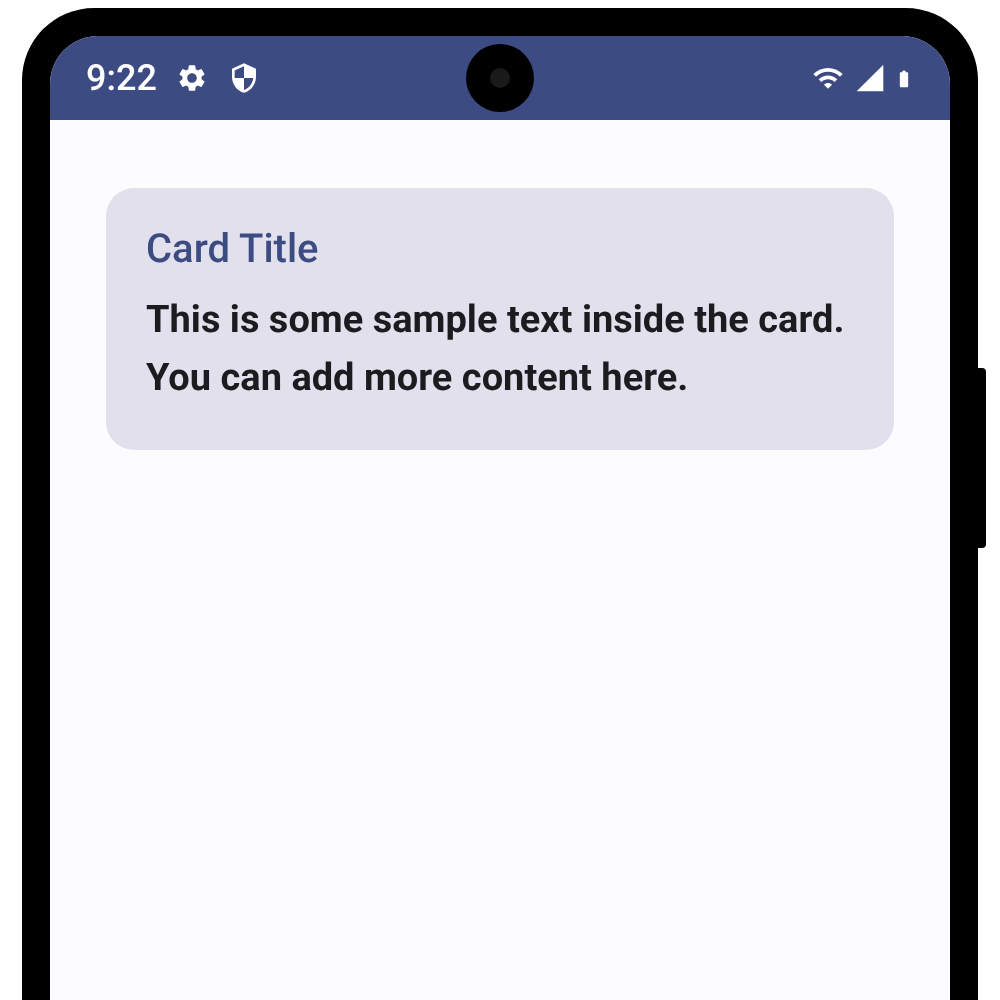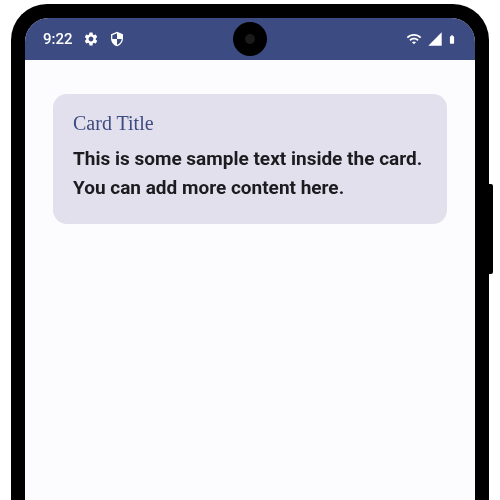--- a/index.html
+++ b/index.html
@@ -51,21 +51,21 @@
       border-radius: 50%;
     }
     .status-bar {
       height: 42px;
       background: #3c4b82;
       display: flex;
       align-items: center;
       justify-content: space-between;
       padding: 0 18px;
       color: #fff;
-      font-size: 15px;
+      font-size: 18px;
       font-weight: 500;
     }
     .status-left {
       display: flex;
       align-items: center;
       gap: 10px;
     }
     .status-right {
       display: flex;
       align-items: center;
@@ -83,21 +83,20 @@
       background: #e2e0ec;
       border-radius: 14px;
       padding: 18px 20px 22px 20px;
       width: 100%;
     }
     .card-title {
       color: #3c4b82;
       font-size: 20px;
       font-weight: 500;
       margin-bottom: 10px;
-      font-family: Liberation Serif, serif;
     }
     .card-body {
       color: #1c1b1f;
       font-size: 19px;
       line-height: 1.5;
       font-weight: 700;
     }
     .side-button {
       position: absolute;
       right: -4px;

